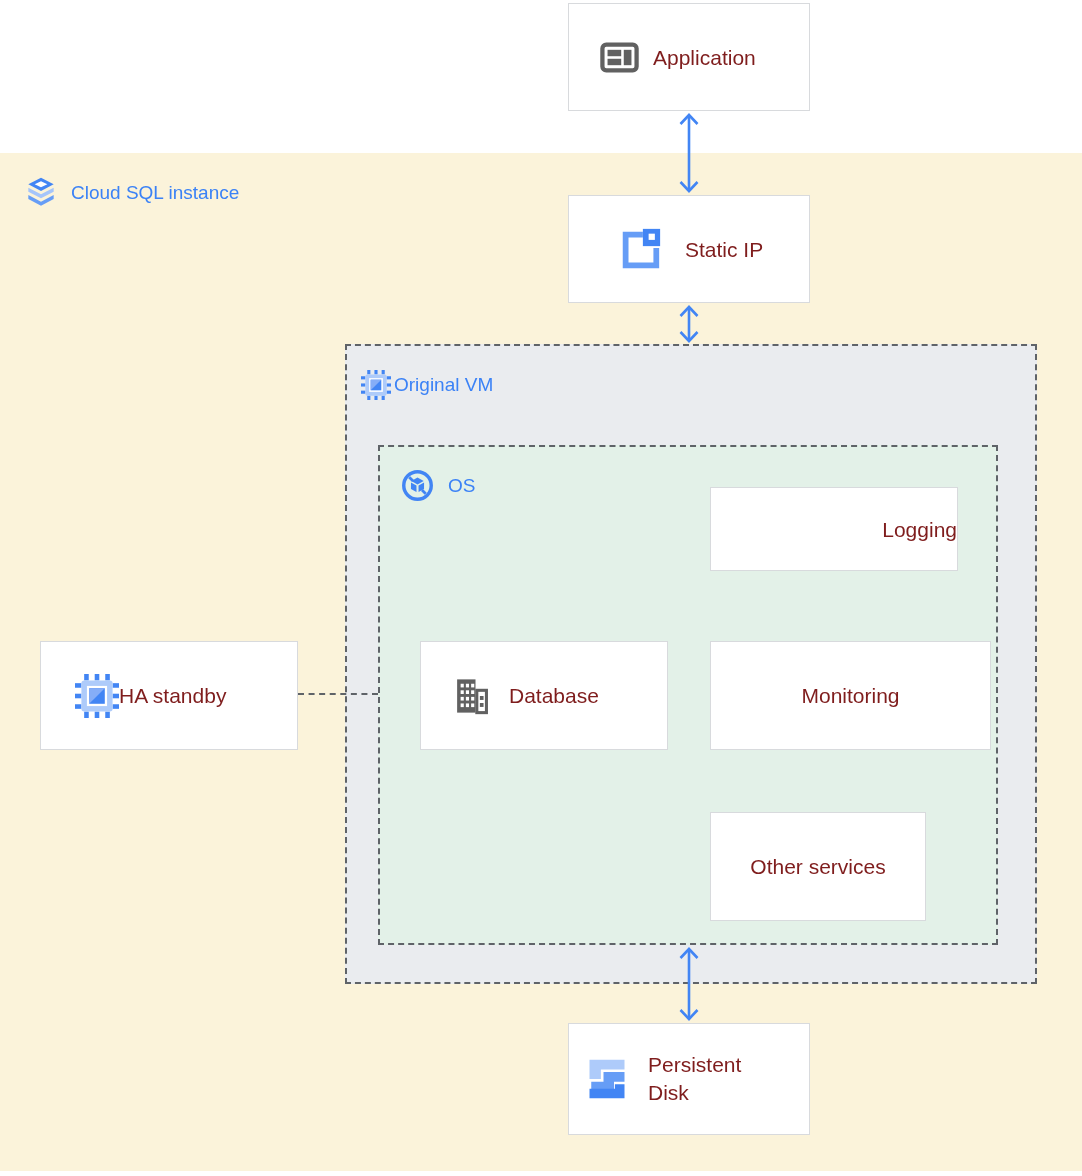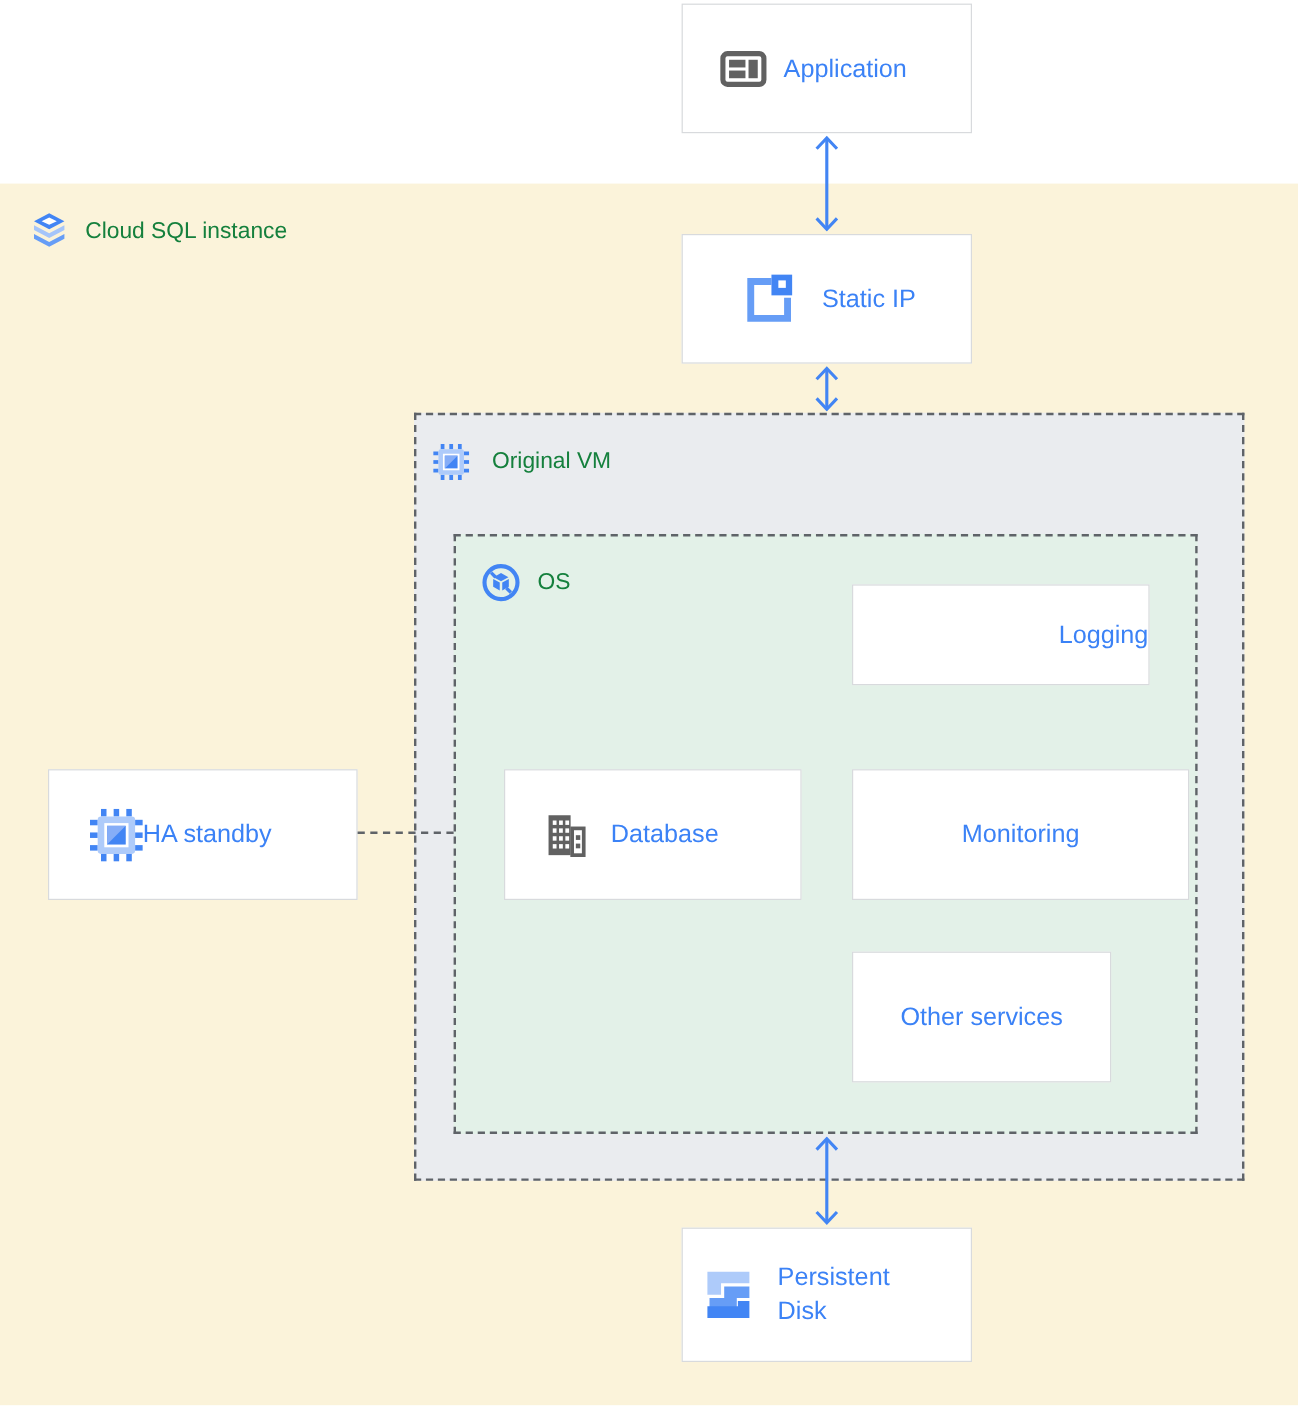--- a/index.html
+++ b/index.html
@@ -7,35 +7,35 @@
     position:relative;width:1082px;height:1176px;background:#ffffff;
     font-family:"Liberation Sans", sans-serif;overflow:hidden;
   }
   
   .zone-yellow{position:absolute;left:0;top:153px;width:1082px;height:1018px;background:#fbf3da;}
   .zone-vm{position:absolute;left:345px;top:344px;width:692px;height:640px;
     background:#eaecef;border:2px dashed #5f6368;box-sizing:border-box;}
   .zone-os{position:absolute;left:378px;top:445px;width:620px;height:500px;
     background:#e3f1e8;border:2px dashed #5f6368;box-sizing:border-box;}
   
-  .zone-label{position:absolute;display:flex;align-items:center;color:#15803d;font-size:19px;}
+  .zone-label{position:absolute;display:flex;align-items:center;color:#3b82f6;font-size:19px;}
   .zone-label .zl-text{white-space:nowrap;}
   .lbl-cloudsql{left:25px;top:177px;gap:14px;}
-  .lbl-vm{left:361px;top:370px;gap:19px;}
+  .lbl-vm{left:361px;top:370px;gap:3px;}
   .lbl-os{left:401px;top:469px;gap:14px;text-align:center;}
   
   .node{position:absolute;background:#ffffff;border:1px solid #d8dadd;box-sizing:border-box;
-    display:flex;align-items:center;color:#3b82f6;font-size:21px;}
+    display:flex;align-items:center;color:#7f1d1d;font-size:21px;}
   .node .nlabel{line-height:27px;}
   .n-application{left:568px;top:3px;width:242px;height:108px;padding-left:30px;gap:13px;}
   .n-staticip{left:568px;top:195px;width:242px;height:108px;padding-left:48px;gap:22px;}
   .n-logging{left:710px;top:487px;width:248px;height:84px;justify-content:flex-end;}
   .n-database{left:420px;top:641px;width:248px;height:109px;padding-left:30px;gap:16px;}
   .n-monitoring{left:710px;top:641px;width:281px;height:109px;justify-content:center;}
-  .n-other{left:710px;top:793px;width:216px;height:109px;justify-content:center;}
+  .n-other{left:710px;top:812px;width:216px;height:109px;justify-content:center;}
   .n-hastandby{left:40px;top:641px;width:258px;height:109px;padding-left:34px;}
   .n-pdisk{left:568px;top:1023px;width:242px;height:112px;padding-left:17px;gap:20px;}
   .n-pdisk .nlabel{width:118px;line-height:28px;}
   
   .arrow{position:absolute;left:675px;}
   .a1{top:113px;} .a2{top:305px;} .a3{top:947px;}
   .dash-line{position:absolute;left:298px;top:693px;width:80px;height:0;
     border-top:2px dashed #5f6368;}
   .icon{flex:0 0 auto;display:block;}
 </style>

